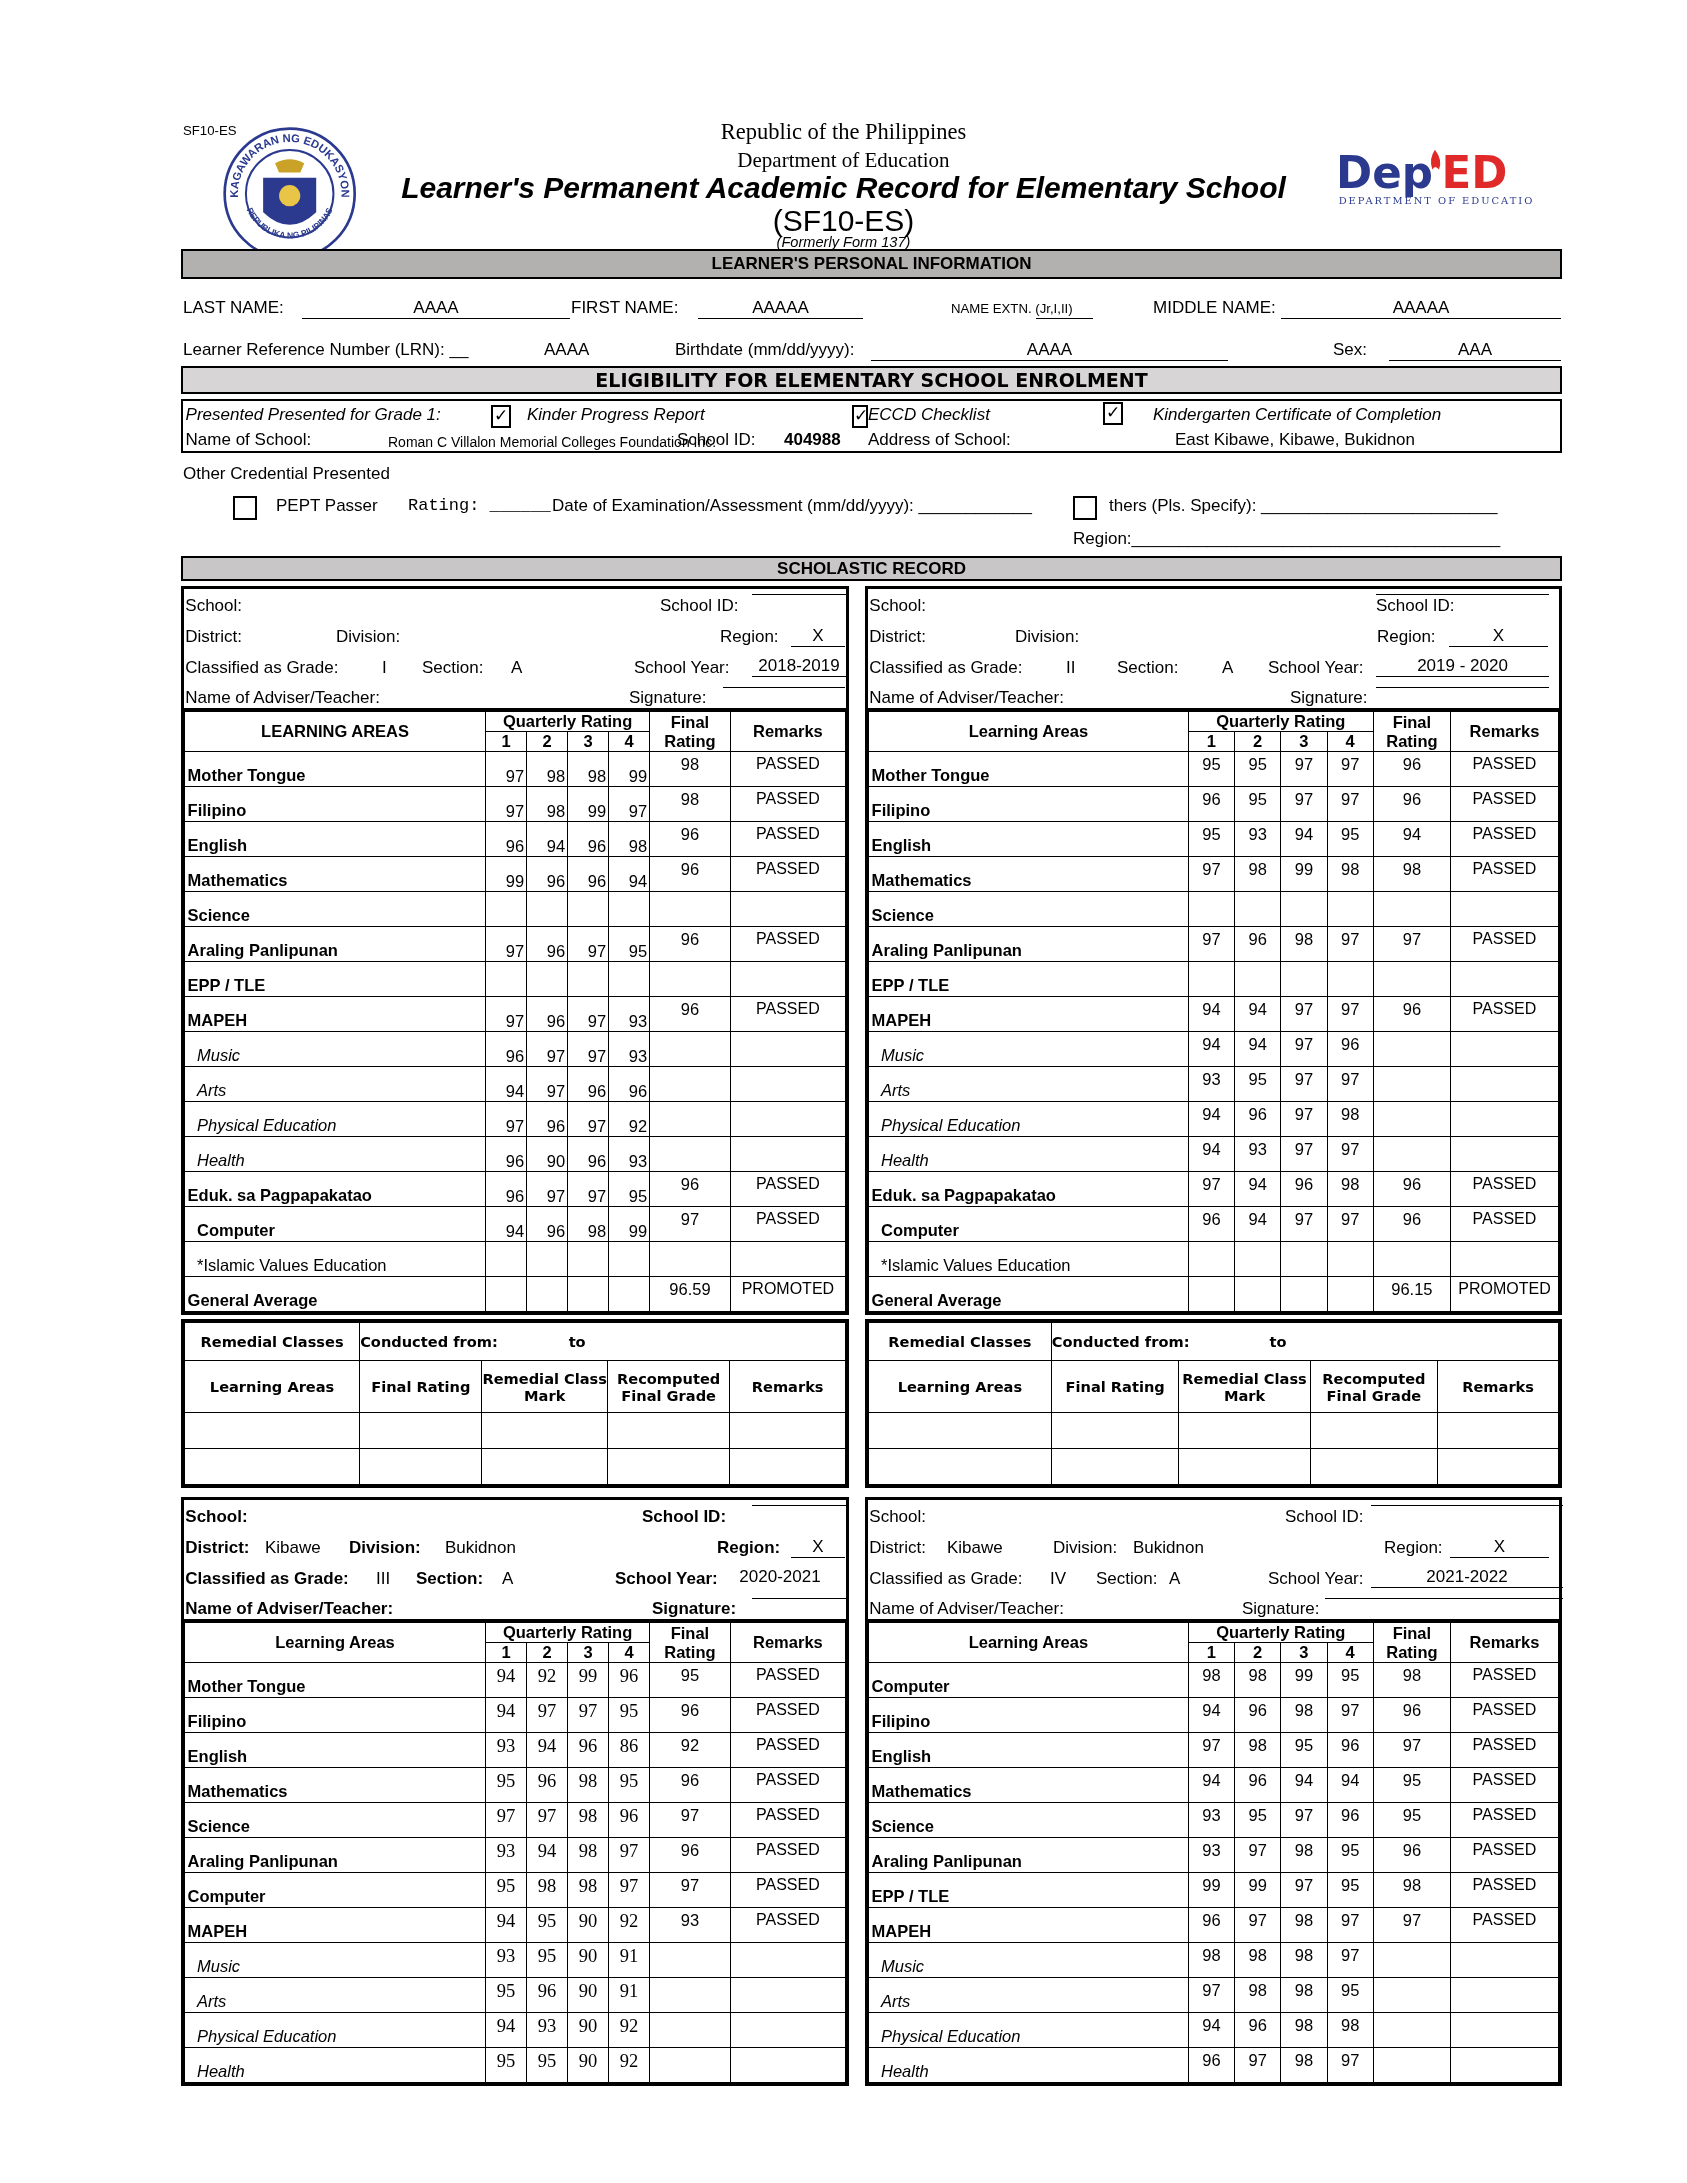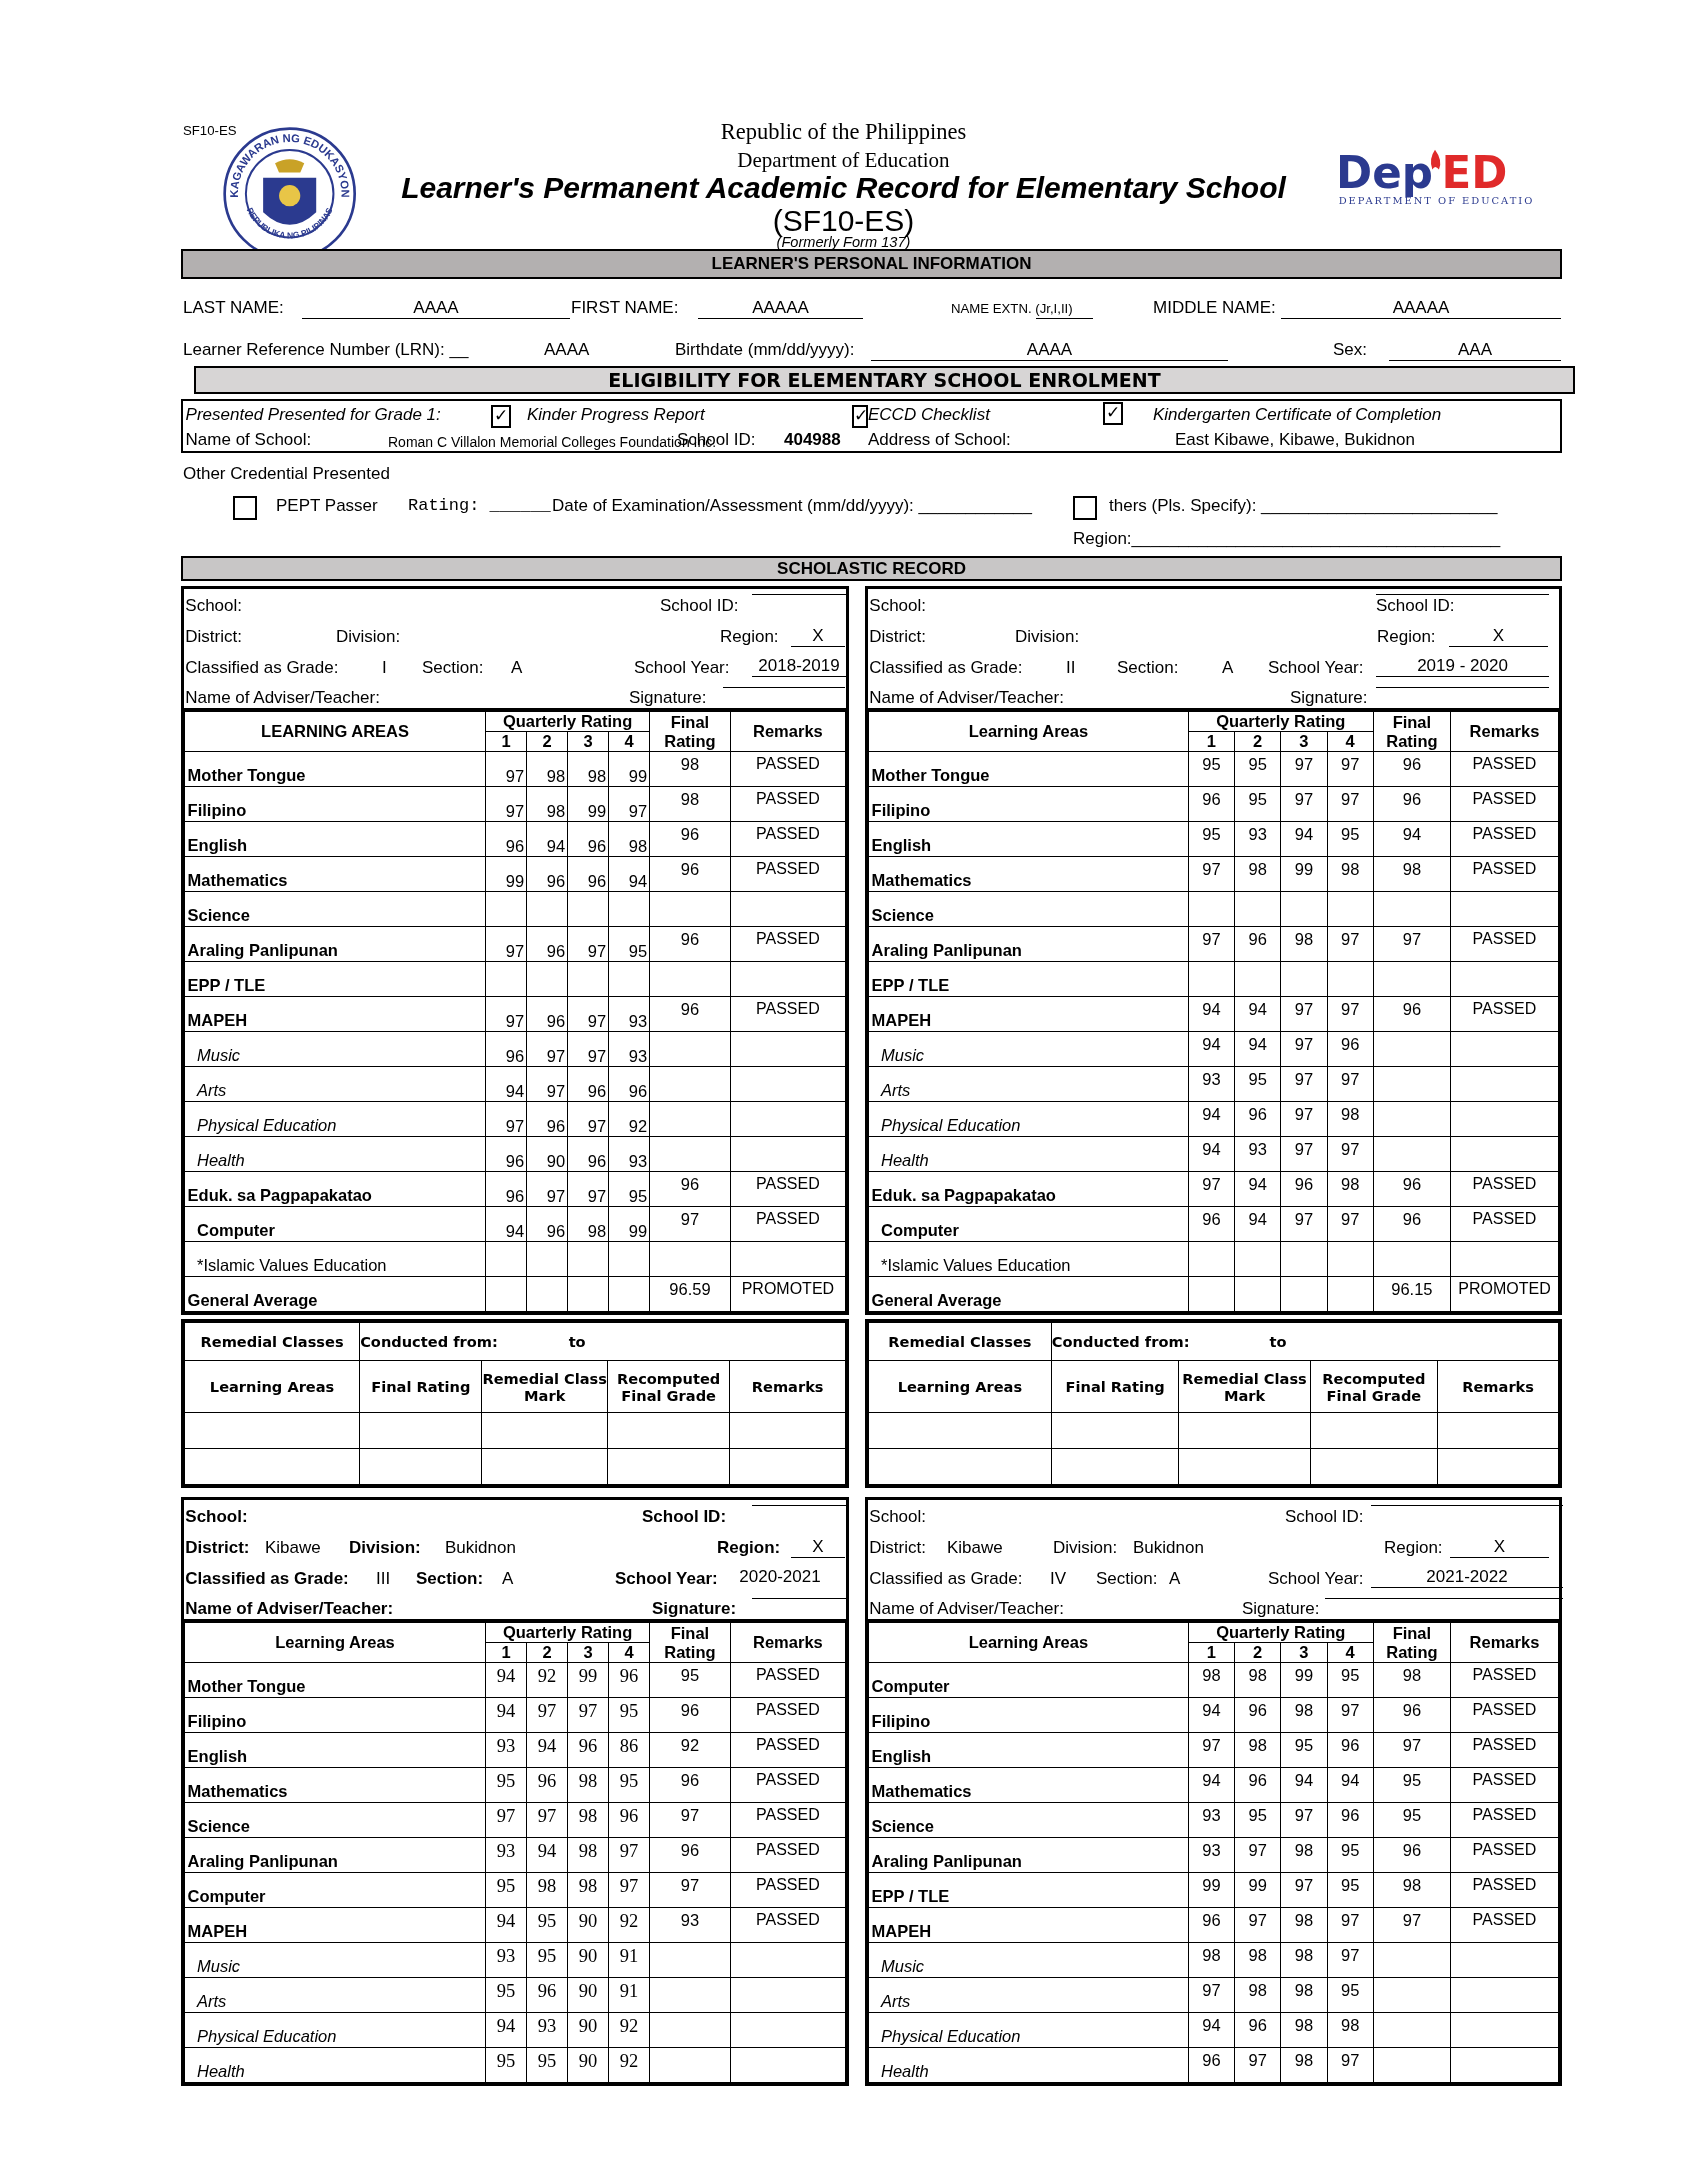--- a/index.html
+++ b/index.html
@@ -11,21 +11,21 @@
   .seal { left: 222px; top: 126px; width: 136px; height: 136px; }
   .header-lines { left: 0; width: 1687px; text-align: center; }
   .h-republic { top: 119px; font-size: 22.5px; }
   .h-dept { top: 148px; font-size: 21px; }
   .h-title { top: 171px; font-size: 30px; font-weight: bold; font-style: italic; }
   .h-code { top: 204px; font-size: 30px; font-weight: normal; }
   .h-formerly { top: 234px; font-size: 14.6px; font-style: italic; }
   .deped { left: 1336px; top: 147px; width: 198px; height: 61px; }
   .bar { left: 181px; width: 1381px; background: #c8c6c6; border: 2px solid #000; text-align: center; font-weight: bold; }
   .bar-personal { top: 249px; height: 30px; font-size: 17px; line-height: 26.5px; background: #b3b0b0; }
-  .bar-elig { top: 366px; height: 28px; font-size: 19px; line-height: 24px; background: #d7d5d5; font-family: "DejaVu Sans", sans-serif; margin-left: 13px; }
+  .bar-elig { top: 366px; height: 28px; font-size: 19px; line-height: 24px; background: #d7d5d5; font-family: "DejaVu Sans", sans-serif; }
   .bar-scho { top: 556px; height: 25px; font-size: 17px; line-height: 21px; background: #c8c6c6; }
   .field-row { left: 183px; width: 1378px; font-size: 17px; height: 26.5px; }
   .lbl { position: absolute; white-space: nowrap; }
   .uline { position: absolute; border-bottom: 1.3px solid #000; text-align: center; white-space: nowrap; }
   .elig-box { left: 181px; top: 399px; width: 1381px; height: 54px; border: 2px solid #000; }
   .elig-box .lbl { font-size: 17px; }
   .chk { position: absolute; width: 20px; height: 22.5px; border: 2px solid #000; font-size: 17px; line-height: 18.5px; text-align: center; }
   .it { font-style: italic; }
   .b { font-weight: bold; }
   

